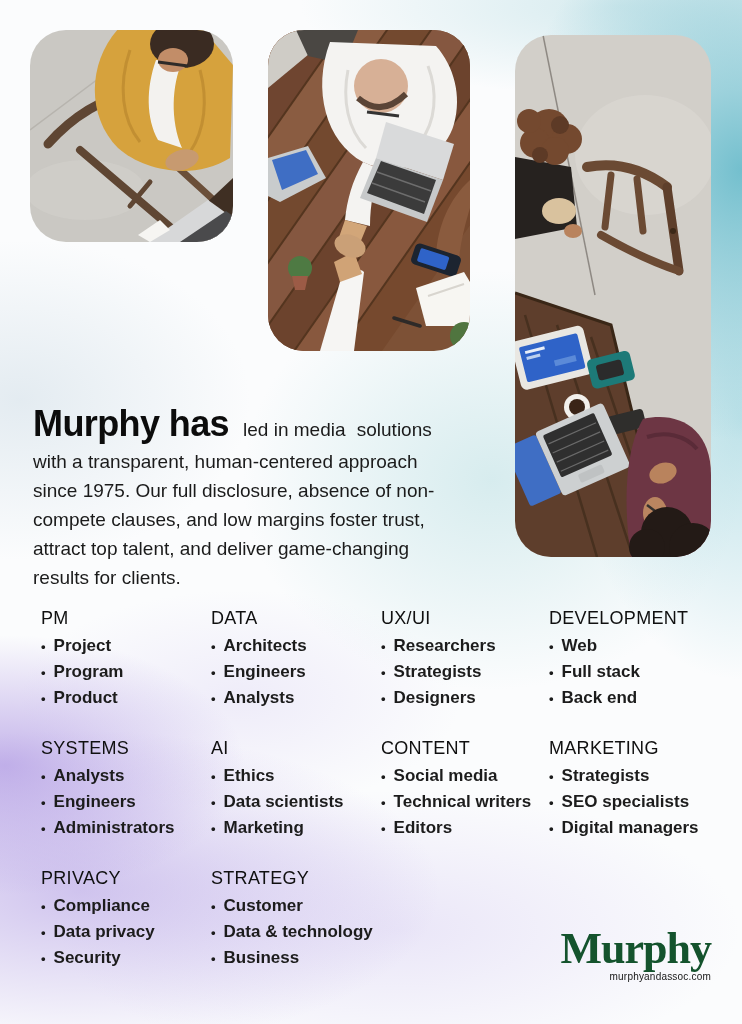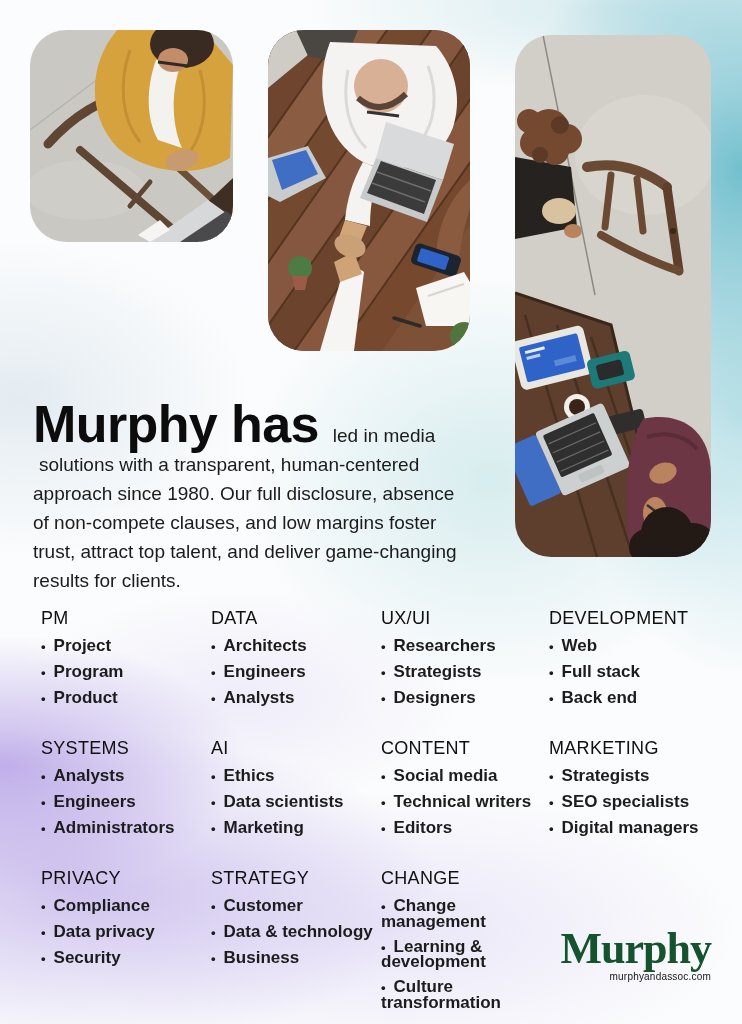--- a/index.html
+++ b/index.html
@@ -18,21 +18,21 @@
       radial-gradient(220px 110px at 240px 700px, rgba(212,202,241,0.32), rgba(212,202,241,0) 100%),
       #fbfcfd;
   }
   .photo{position:absolute;overflow:hidden;border-radius:36px;}
   .photo svg{display:block;width:100%;height:100%;}
   #photo-left{left:30px;top:30px;width:203px;height:212px;}
   #photo-mid{left:268px;top:30px;width:202px;height:321px;}
   #photo-right{left:515px;top:35px;width:196px;height:522px;}
 
   .intro{position:absolute;left:33px;top:382px;width:432px;font-size:19px;line-height:29px;color:#1b1b1b;}
-  .intro .lead{font-size:52px;line-height:46px;font-weight:bold;letter-spacing:-0.6px;color:#0c0c0c;}
+  .intro .lead{font-size:36px;line-height:46px;font-weight:bold;letter-spacing:-0.6px;color:#0c0c0c;}
   .intro .lead-tail{margin-left:14px;font-size:19px;}
   .intro .body-text{margin-left:6px;}
 
   .grid{
     position:absolute;left:41px;top:608px;width:690px;
     display:grid;grid-template-columns:170px 170px 168px 168px;grid-auto-rows:130px;
   }
   .cat h3{margin:0 0 10px 0;font-size:18px;font-weight:400;letter-spacing:0.3px;color:#101010;}
   .cat ul{margin:0;padding:0;list-style:none;}
   .cat li{font-size:17px;color:#1c1c1c;margin-bottom:10.5px;line-height:14.5px;font-weight:bold;}
@@ -203,21 +203,21 @@
     <ellipse cx="140" cy="478" rx="12" ry="16" fill="#ba8560"></ellipse>
     <path d="M132 470 L148 482" stroke="#33302e" stroke-width="2.5"></path>
     <g fill="#231a16">
       <circle cx="152" cy="498" r="26"></circle>
         <circle cx="178" cy="512" r="24"></circle>
         <circle cx="132" cy="512" r="18"></circle>
     </g>
   </svg>
 </div>
 
-<p class="intro"><span class="lead">Murphy has</span><span class="lead-tail">led in media</span> <span class="body-text">solutions with a transparent, human-centered approach since 1980. Our full disclosure, absence of non-compete clauses, and low margins foster trust, attract top talent, and deliver game-changing results for clients.</span></p>
+<p class="intro"><span class="lead">Murphy has</span><span class="lead-tail">led in media</span> <span class="body-text">solutions with a transparent, human-centered approach since 1975. Our full disclosure, absence of non-compete clauses, and low margins foster trust, attract top talent, and deliver game-changing results for clients.</span></p>
 
 <div class="grid">
   <div class="cat">
     <h3>PM</h3>
     <ul>
         <li>Project</li>
         <li>Program</li>
         <li>Product</li>
       </ul>
   </div>
@@ -296,26 +296,18 @@
 
   <div class="cat">
     <h3>STRATEGY</h3>
     <ul>
         <li>Customer</li>
         <li>Data &amp; technology</li>
         <li>Business</li>
       </ul>
   </div>
 
-  <div class="cat">
-    <h3>CHANGE</h3>
-    <ul>
-        <li>Change management</li>
-        <li>Learning &amp; development</li>
-        <li>Culture transformation</li>
-      </ul>
-  </div>
 </div>
 
 <div class="brand">
   <div class="logo">Murphy</div>
   <div class="site">murphyandassoc.com</div>
 </div>
 
 </body></html>

